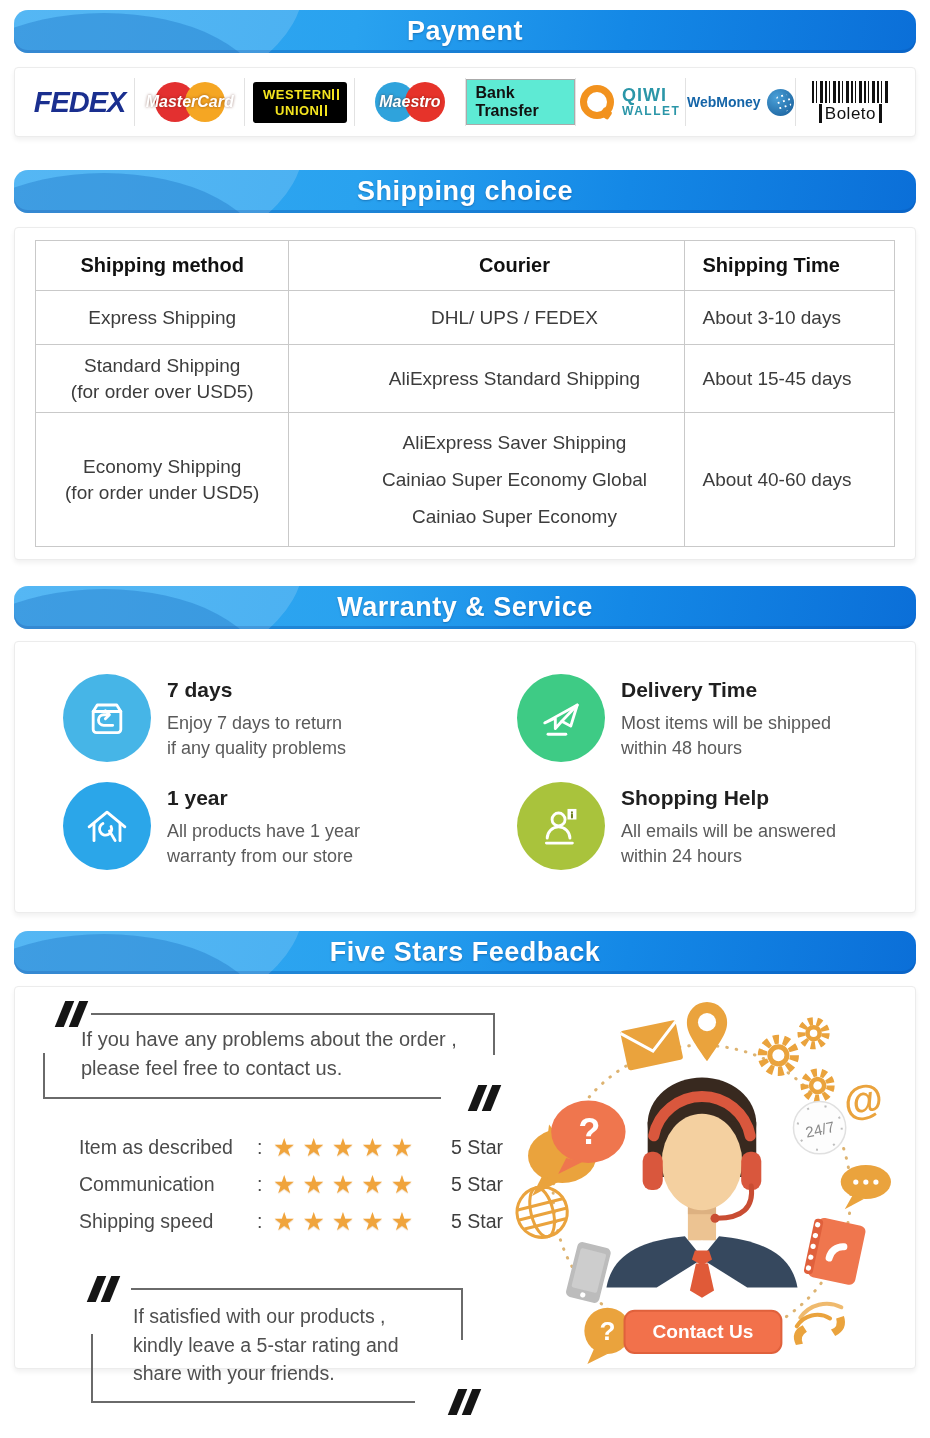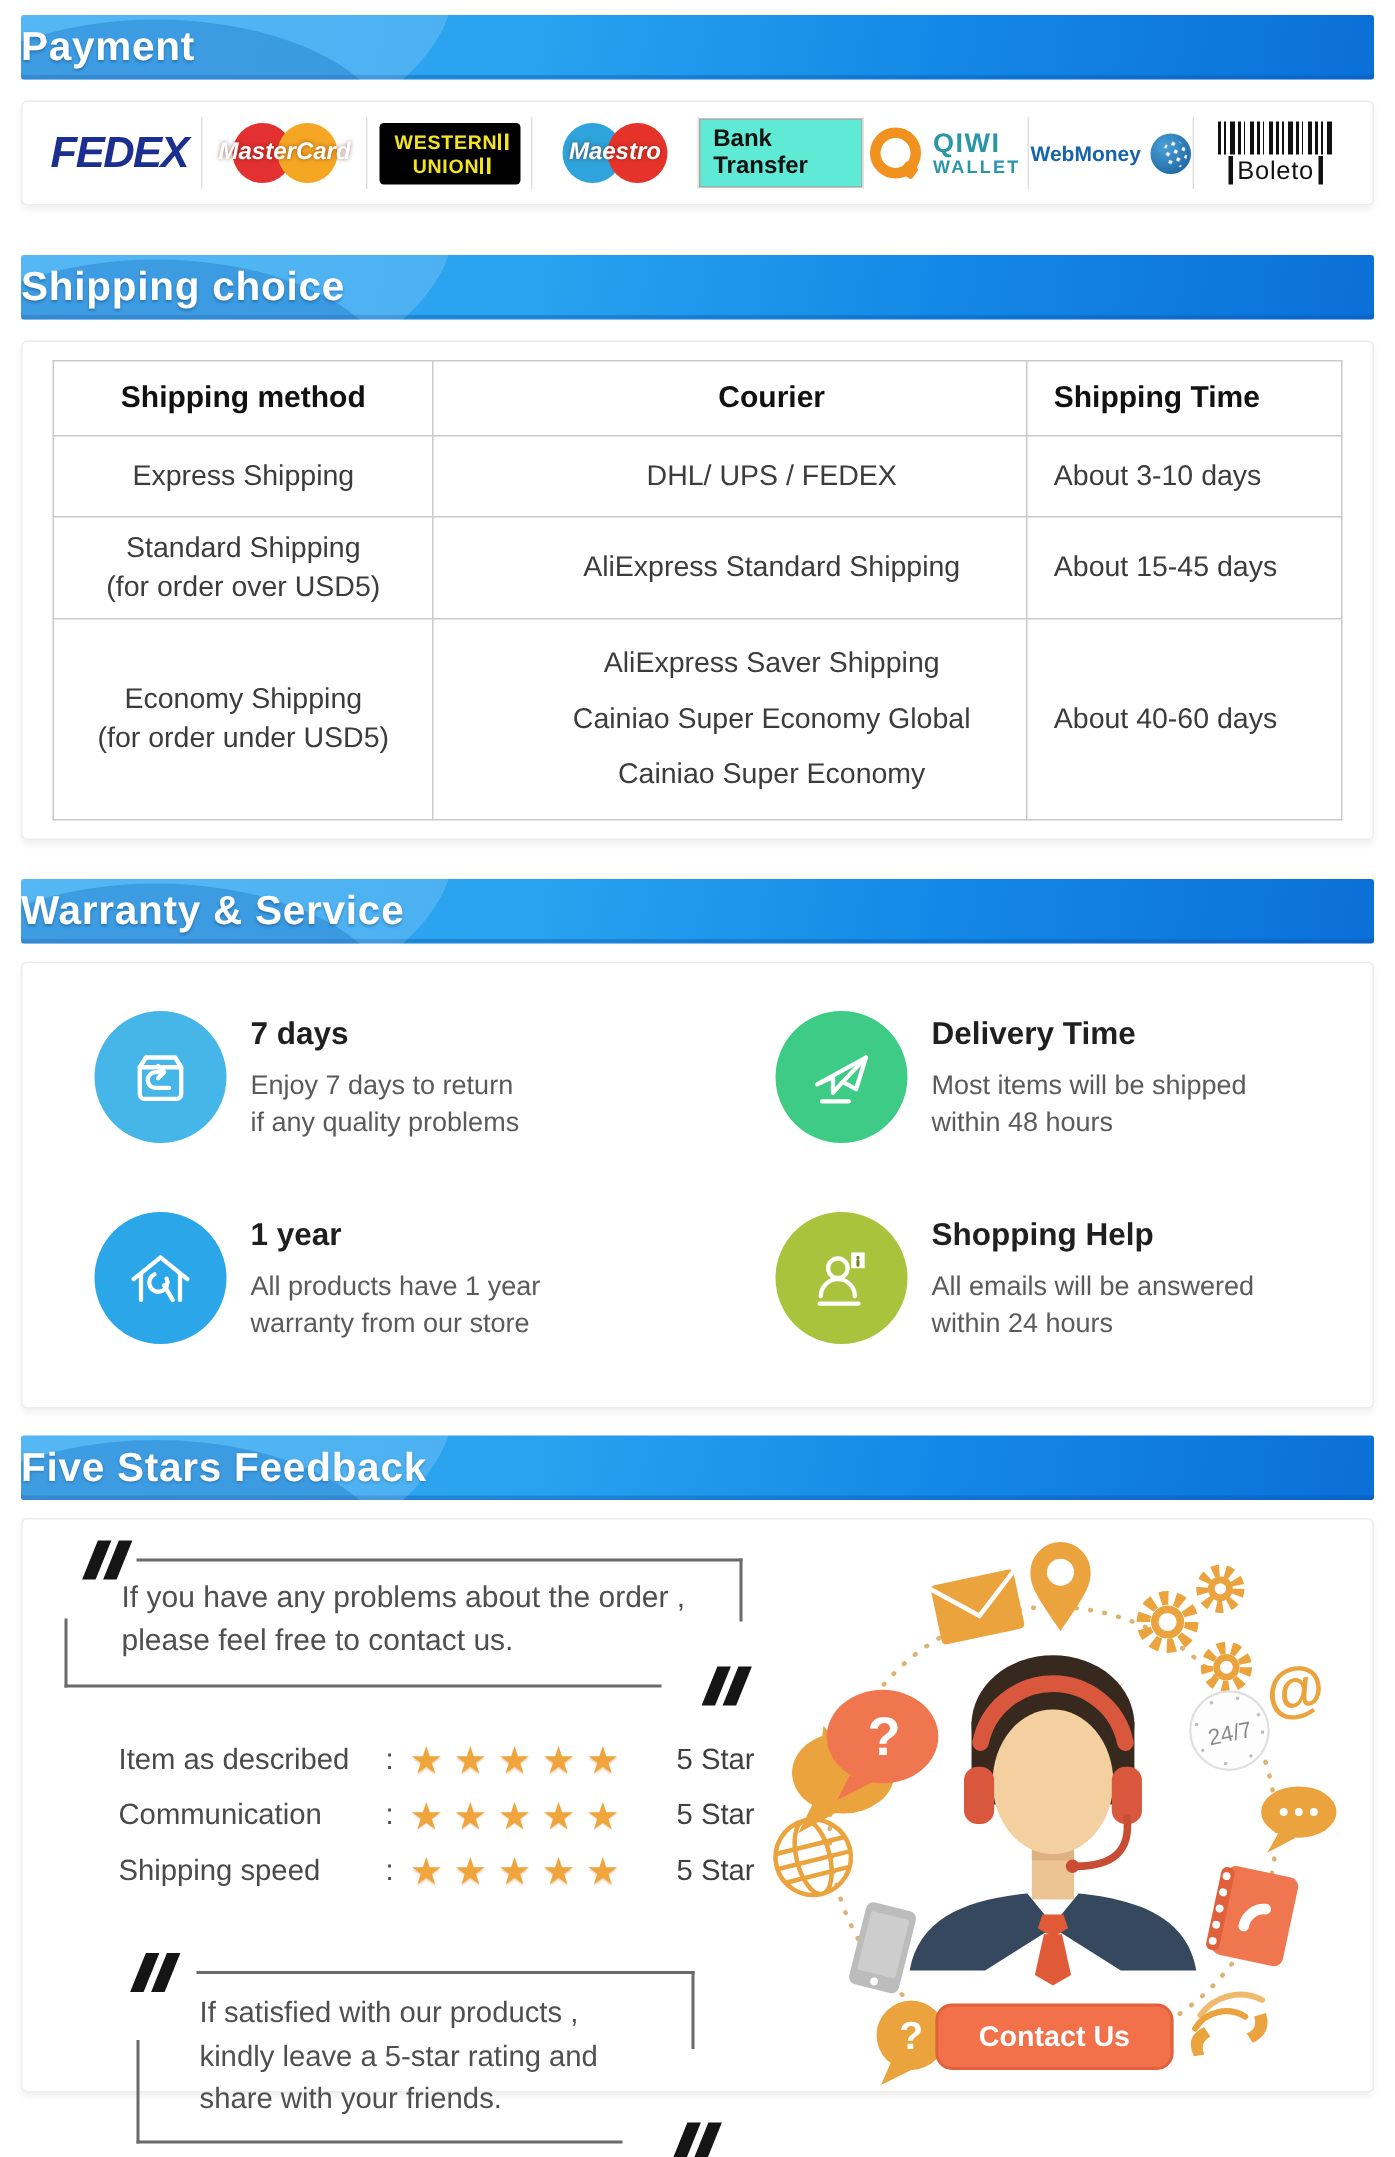--- a/index.html
+++ b/index.html
@@ -1,22 +1,22 @@
 <!DOCTYPE html>
 <html><head>
 <meta charset="utf-8">
 <style>
   * { box-sizing: border-box; margin: 0; padding: 0; }
   html,body { background:#fff; }
   body { font-family:"Liberation Sans", sans-serif; color:#333; }
   .page { width:930px; height:1438px; margin:0 auto; background:#fff; overflow:hidden; padding-top:10px; }
 
   
-  .banner { position:relative; height:43px; margin:0 14px; border-radius:2px; overflow:hidden;
-            display:flex; align-items:center; 
+  .banner { position:relative; height:43px; margin:0 14px; border-radius:14px; overflow:hidden;
+            display:flex; align-items:center; justify-content:center;
             background:linear-gradient(100deg,#35aaf2 0%,#29a2ef 38%,#1488e6 68%,#0b6fd8 100%);
             box-shadow: inset 0 -3px 0 rgba(9,80,170,.35); }
   .banner::before { content:""; position:absolute; left:-90px; top:-120px; width:380px; height:220px;
             background:rgba(255,255,255,.16); border-radius:50%; transform:rotate(-6deg); }
   .banner::after { content:""; position:absolute; left:-70px; bottom:-130px; width:320px; height:170px;
             background:rgba(8,90,180,.28); border-radius:50%; }
   .banner-title { position:relative; z-index:2; color:#fff; font-size:27px; font-weight:bold;
             text-shadow:0 1px 2px rgba(0,40,90,.35); letter-spacing:.5px; }
 
   
@@ -76,21 +76,21 @@
   .ship-table th.left, .ship-table td.courier { text-align:center; padding-left:56px; }
   .ship-table th.time-h, .ship-table td.time { text-align:left; padding-left:18px; }
   .ship-table td { font-size:19px; color:#3c3c3c; }
   .ship-table td.method { text-align:center; line-height:1.35; padding:8px 4px; }
   .r1 td { height:54px; } .r2 td { height:66px; } .r3 td { height:134px; }
   .courier-line { margin:15px 0; }
 
   
   .warr-banner { margin-top:26px; }
   .warr-card { margin-top:12px; padding:32px 20px 42px 48px;
-               display:grid; grid-template-columns:454px 1fr; row-gap:46px; }
+               display:grid; grid-template-columns:454px 1fr; row-gap:20px; }
   .w-item { display:flex; gap:16px; }
   .w-icon { flex:0 0 88px; width:88px; height:88px; border-radius:50%;
             display:flex; align-items:center; justify-content:center; }
   .c-blue1 { background:#46b5e7; } .c-green { background:#3ecb85; }
   .c-blue2 { background:#2ba6e9; } .c-olive { background:#a9c33c; }
   .w-head { font-size:21px; font-weight:bold; color:#1f1f1f; margin:4px 0 9px; }
   .w-line { font-size:18px; color:#5a5a5a; line-height:1.4; }
 
   
   .fb-banner { margin-top:18px; }

